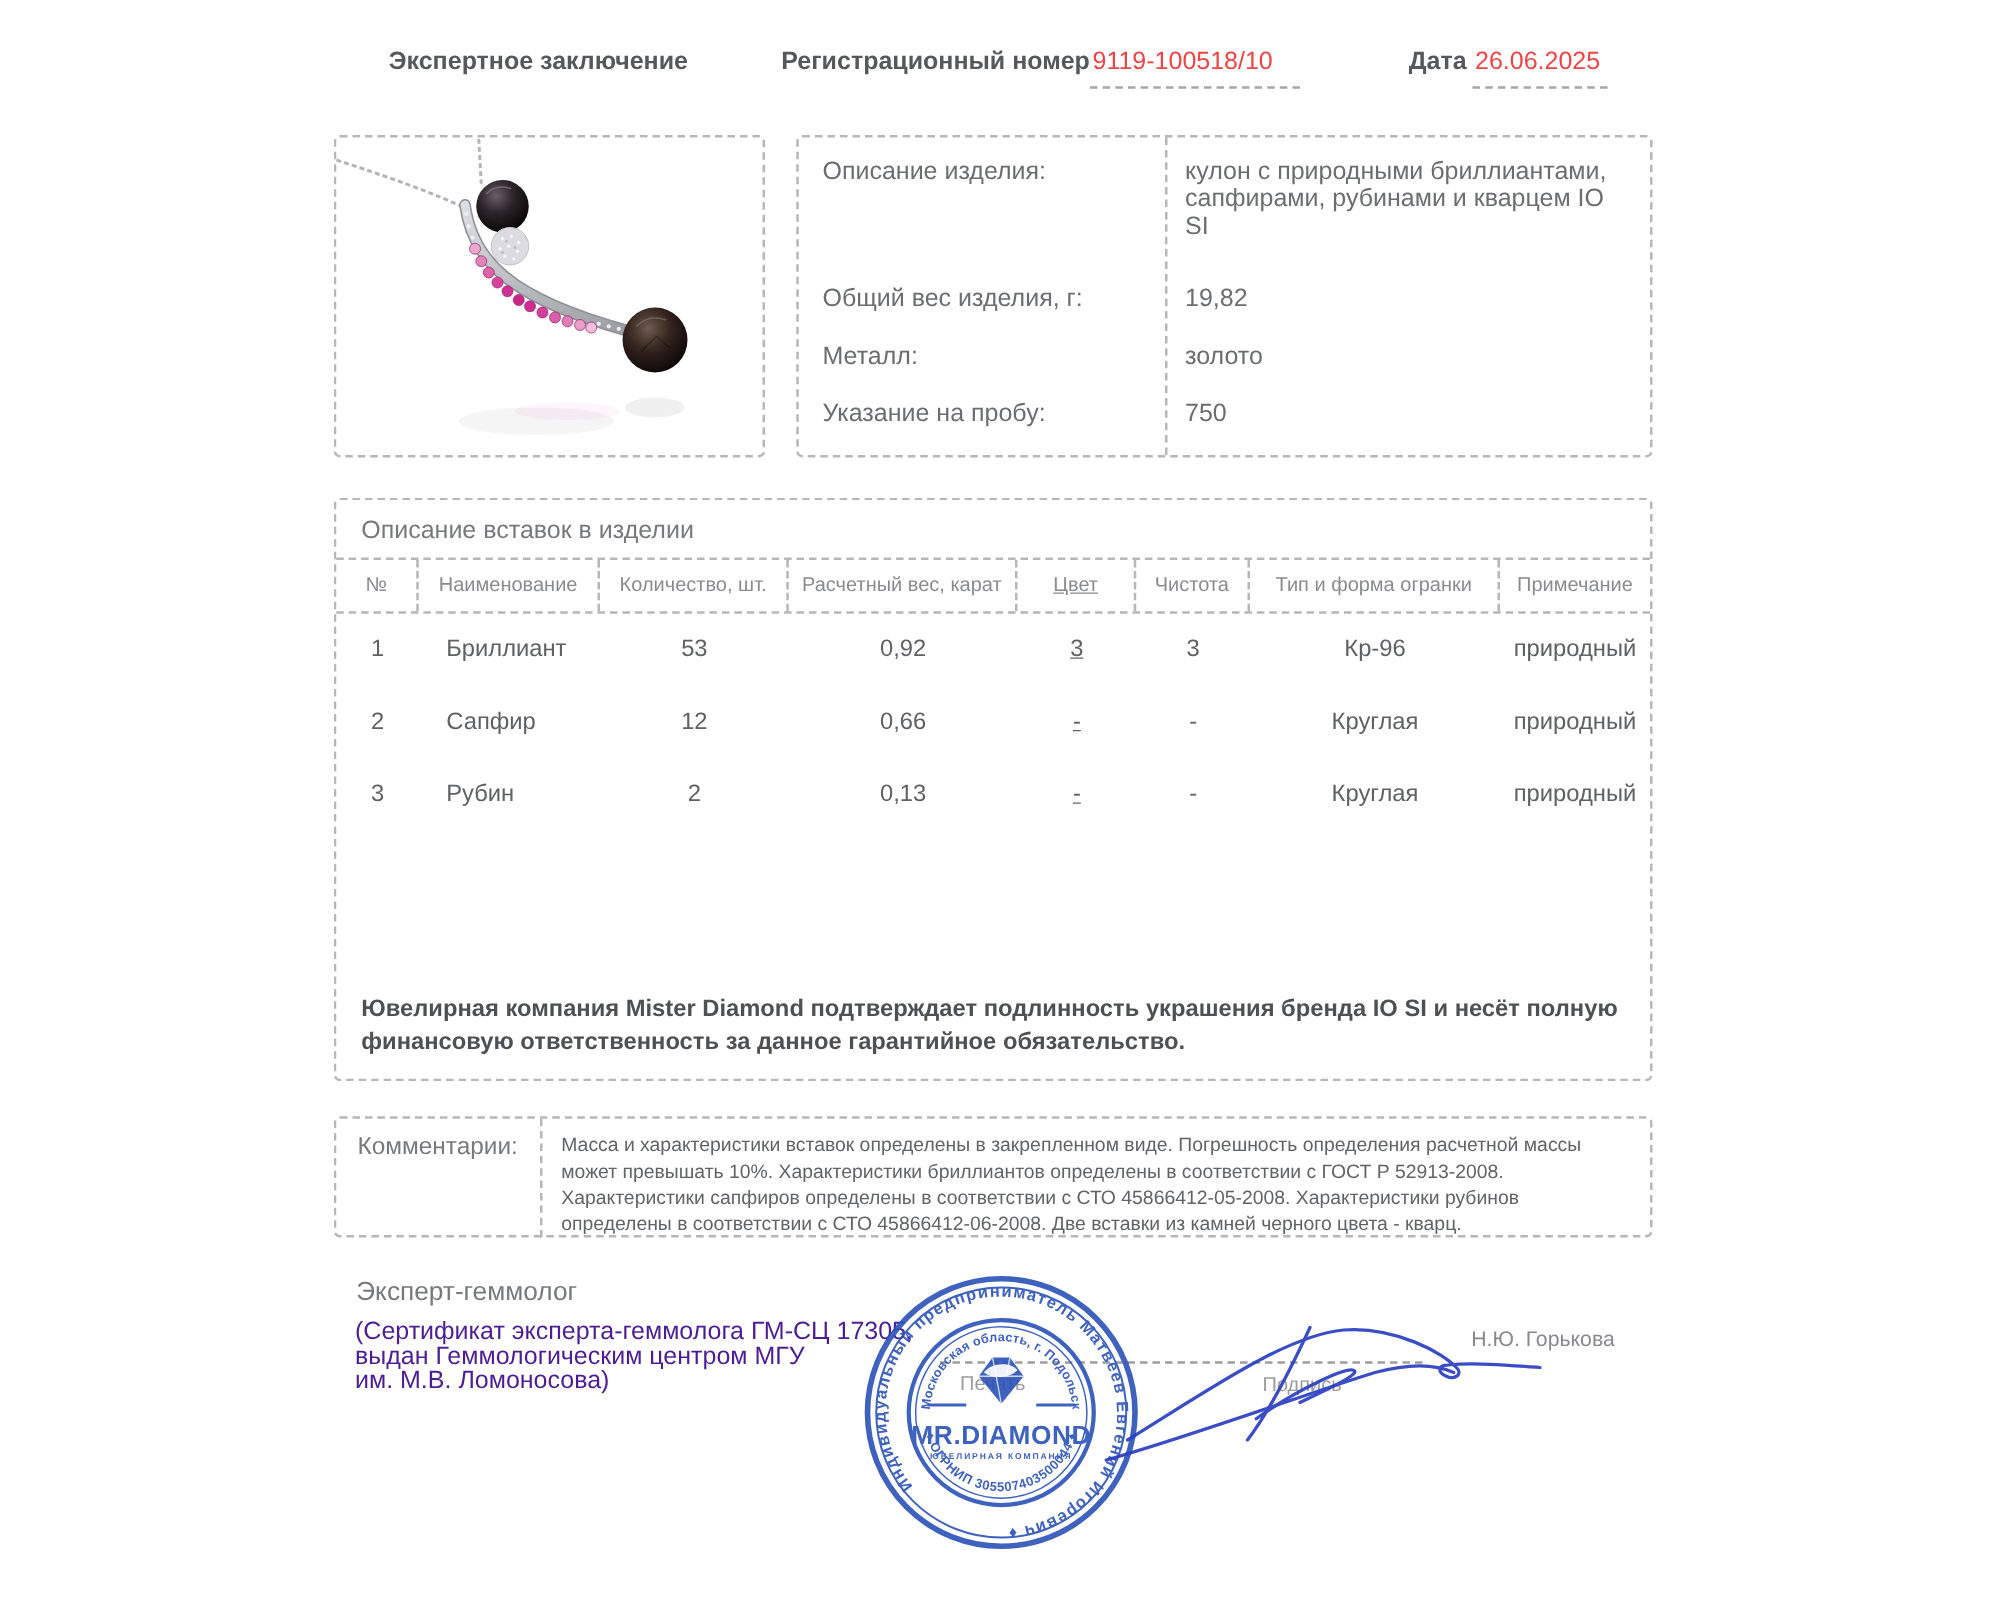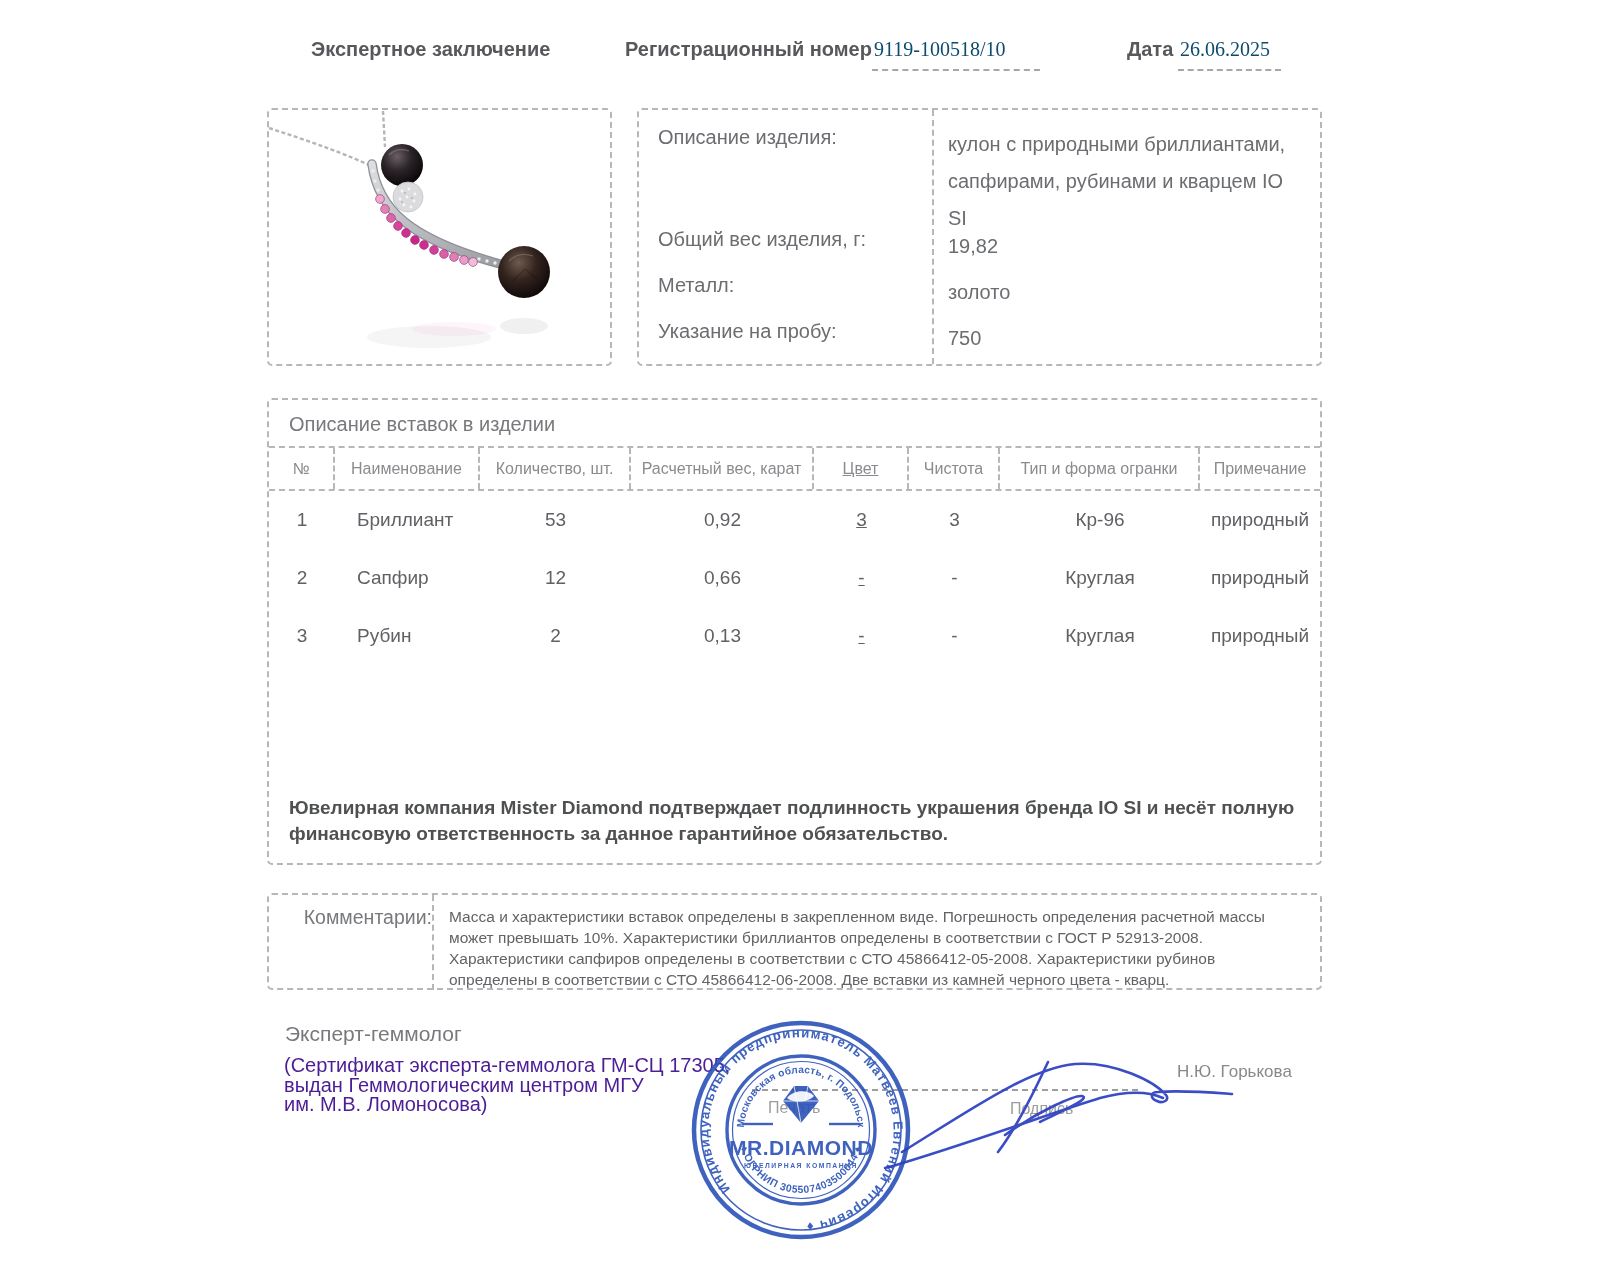--- a/index.html
+++ b/index.html
@@ -5,48 +5,48 @@
   * { margin:0; padding:0; box-sizing:border-box; }
   html,body { background:#fff; }
   body { font-family:"Liberation Sans","DejaVu Sans",sans-serif; }
   .page { position:relative; width:1600px; height:1280px; background:#fff; overflow:hidden; }
 
   .abs { position:absolute; }
   .dash-box { border:2px dashed #b6b7b9; border-radius:5px; background:#fff; }
 
   
   .h-label { font-size:20px; font-weight:bold; color:#56585b; }
-  .h-value { font-size:20px; color:#0c4a6e; border-bottom:2px dashed #a6a7a9; padding:0 6px 8px 2px;font-family:Liberation Serif, serif; }
+  .h-value { font-size:20px; color:#ef4444; border-bottom:2px dashed #a6a7a9; padding:0 6px 8px 2px; }
 
   
   .photo-box { left:267px; top:108px; width:345px; height:258px; }
   .photo-box svg { display:block; margin:1px auto; }
 
   
   .desc-box { left:637px; top:108px; width:685px; height:258px; }
   .desc-sep { position:absolute; left:293px; top:0; bottom:0; border-left:2px dashed #b6b7b9; }
   .desc-grid { position:relative; display:grid; grid-template-columns:293px 1fr; grid-template-rows:102px 46px 46px 46px; padding-top:16px; height:100%; }
   .desc-lbl { padding-left:19px; font-size:20px; color:#6b6d70; }
-  .desc-val { padding-left:16px; font-size:20px; color:#6b6d70; line-height:37px; max-width:372px; }
+  .desc-val { padding-left:16px; font-size:20px; color:#6b6d70; line-height:22px; max-width:372px; }
 
   
   .inserts-box { left:267px; top:398px; width:1055px; height:467px; display:flex; flex-direction:column; }
   .ins-title { height:48px; line-height:48px; padding-left:20px; font-size:20px; color:#77797c; border-bottom:2px dashed #b6b7b9; }
   .ins-head { display:flex; height:43px; border-bottom:2px dashed #b6b7b9; }
   .ins-head .cell { display:flex; align-items:center; justify-content:center; font-size:16px; color:#8a8b8e; border-right:2px dashed #b6b7b9; }
   .ins-head .cell:last-child { border-right:none; }
   .ins-row { display:flex; height:58px; align-items:center; }
   .ins-row .cell { font-size:19px; color:#5f6164; text-align:center; }
   .c0{width:66px;} .c1{width:145px; text-align:left !important; padding-left:22px;}
   .c2{width:151px;} .c3{width:183px;} .c4{width:95px;text-decoration:underline;} .c5{width:91px;} .c6{width:200px;} .c7{width:120px;}
   .guarantee { margin-top:auto; padding:0 20px 16px 20px; font-size:19px; font-weight:bold; color:#4e5052; line-height:26px; }
 
   
   .comments-box { left:267px; top:893px; width:1055px; height:97px; display:grid; grid-template-columns:165px 1fr; }
-  .com-lbl { border-right:2px dashed #b6b7b9; padding:11px 0 0 17px; font-size:19.5px; color:#77797c;text-align:right; }
+  .com-lbl { border-right:2px dashed #b6b7b9; padding:11px 0 0 17px; font-size:19.5px; color:#77797c; }
   .com-txt { padding:11px 36px 0 15px; font-size:15.5px; line-height:21px; color:#616366; }
 
   
   .exp-title { left:285px; top:1022px; font-size:21px; color:#77797c; }
   .exp-cert { left:284px; top:1056px; font-size:20px; line-height:19.5px; color:#4c1d95; white-space:pre-line; }
   .sign-line { left:752px; top:1089px; width:386px; border-top:2px dashed #9c9d9f; }
   .seal-label, .sign-label { font-size:16px; color:#9b9c9e; z-index:1; }
   .seal-label { left:768px; top:1099px; }
   .sign-label { left:1010px; top:1100px; }
   .stamp-svg { left:688px; top:1016px; z-index:2; opacity:0.9; }

